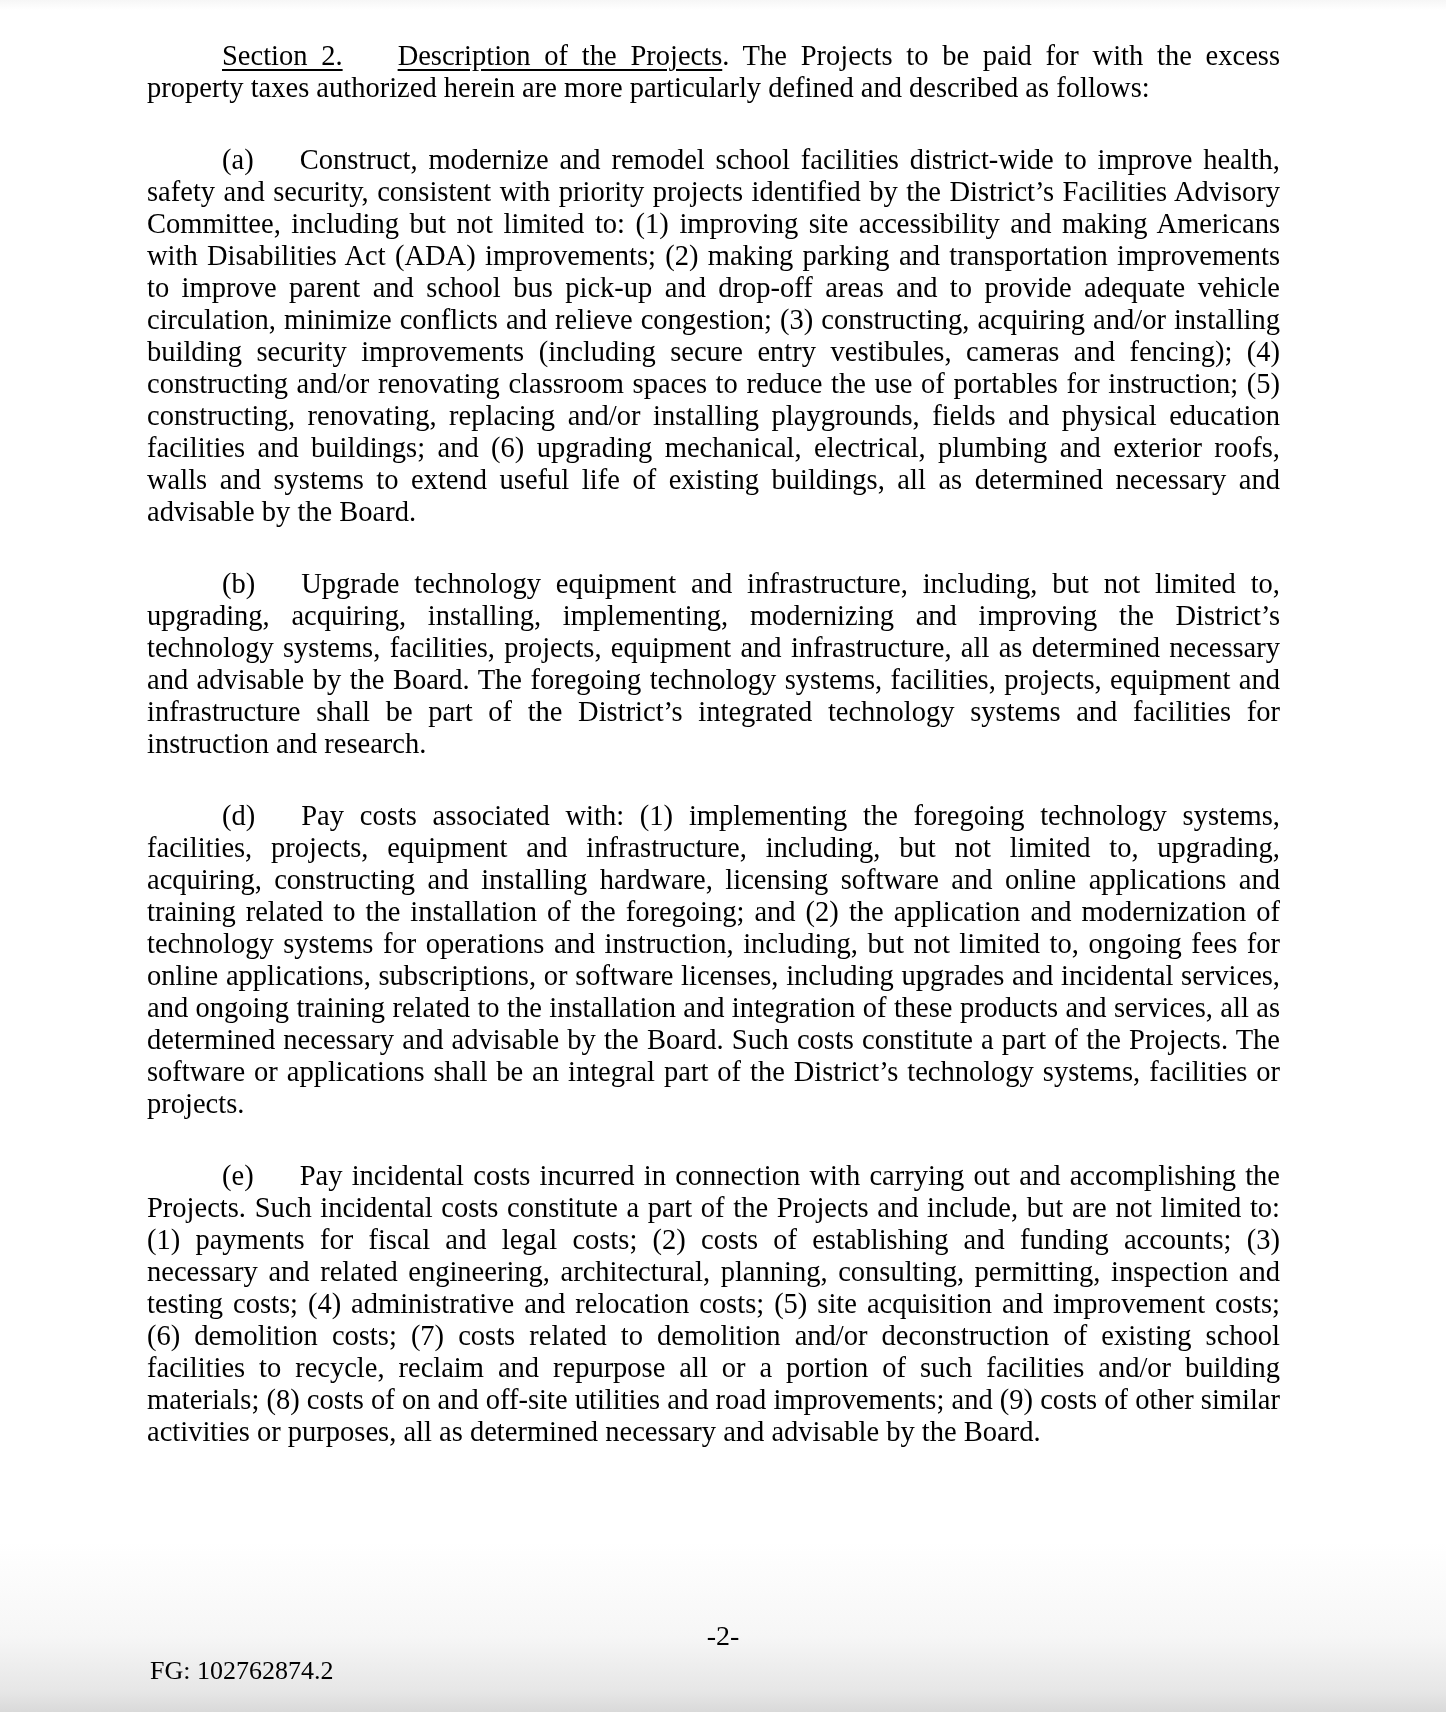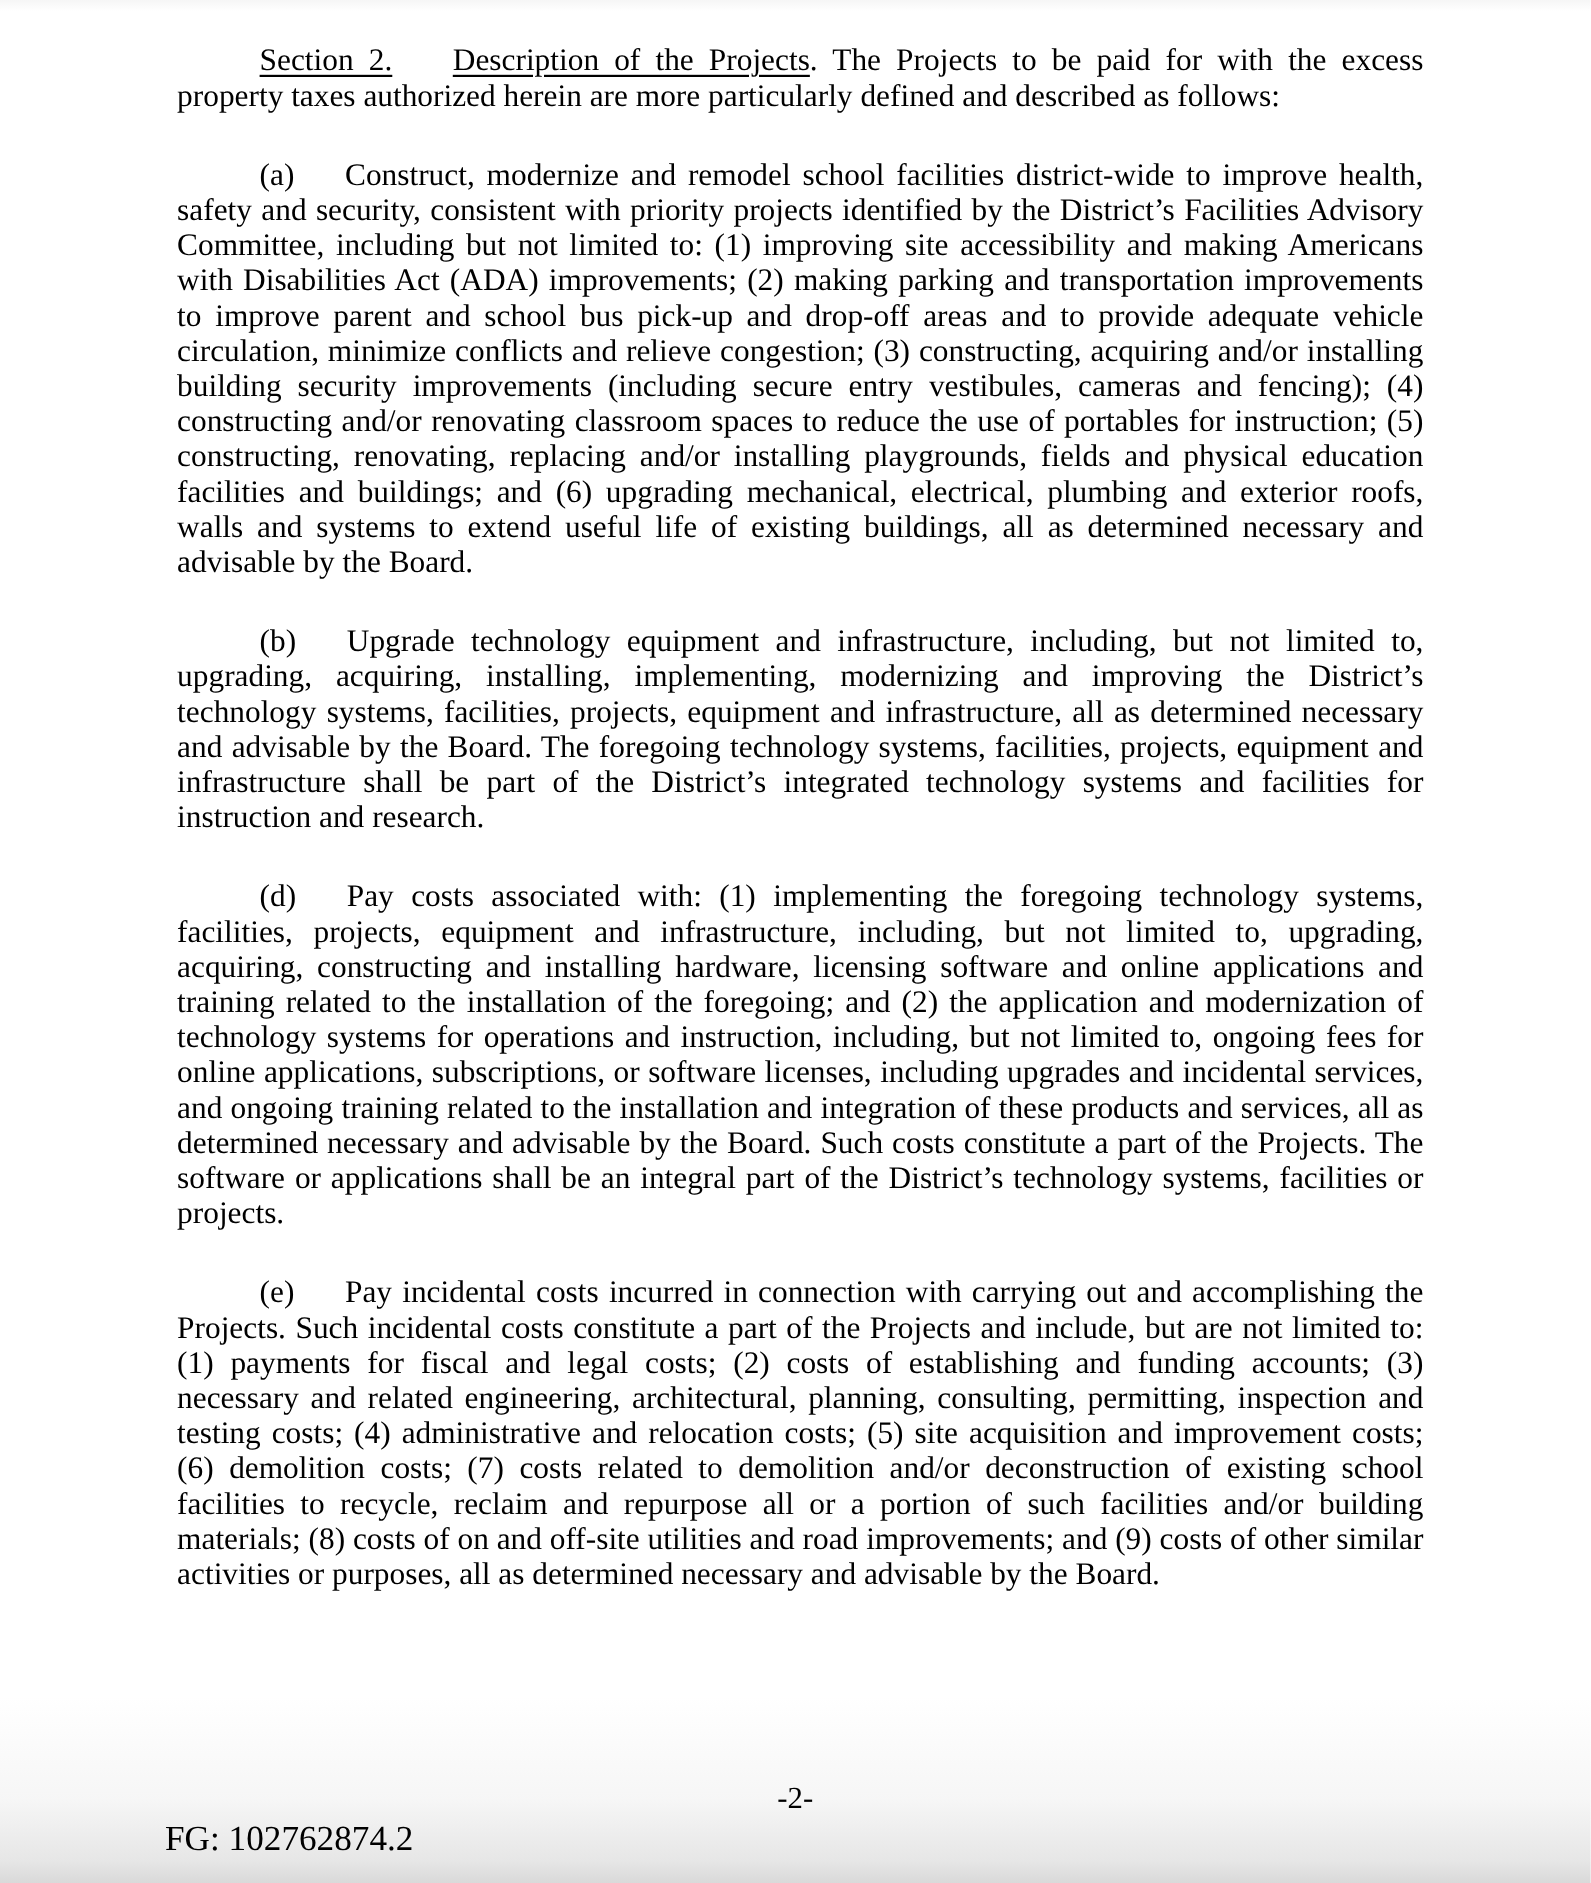--- a/index.html
+++ b/index.html
@@ -11,21 +11,21 @@
     color: #000000;
     font-family: "Liberation Serif", "DejaVu Serif", serif;
     overflow: hidden;
   }
   .page {
     position: absolute;
     inset: 0;
   }
   .doc-body {
     position: absolute;
-    left: 161px;
+    left: 147px;
     top: 40px;
     width: 1133px;
     font-size: 28.5px;
     line-height: 32px;
     text-align: justify;
     z-index: 2;
   }
   .para {
     margin: 0 0 40px 0;
     text-indent: 75px;
@@ -51,21 +51,21 @@
     width: 100%;
     text-align: center;
     font-size: 28px;
     line-height: 32px;
     z-index: 2;
   }
   .footer-id {
     position: absolute;
     top: 1656px;
     left: 150px;
-    font-size: 32px;
+    font-size: 26px;
     line-height: 30px;
     z-index: 2;
   }
   .edge-top {
     position: absolute;
     top: 0; left: 0;
     width: 100%; height: 10px;
     background: linear-gradient(to bottom, #f6f6f6, rgba(255,255,255,0));
     pointer-events: none;
     z-index: 1;

